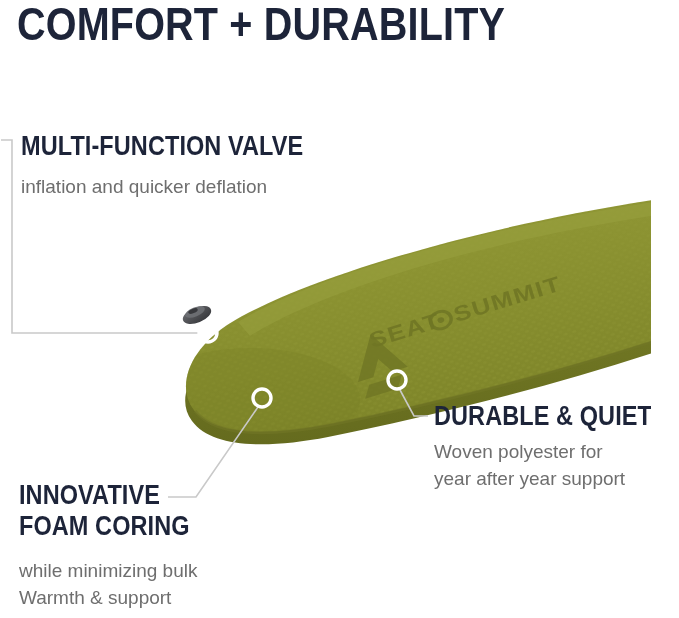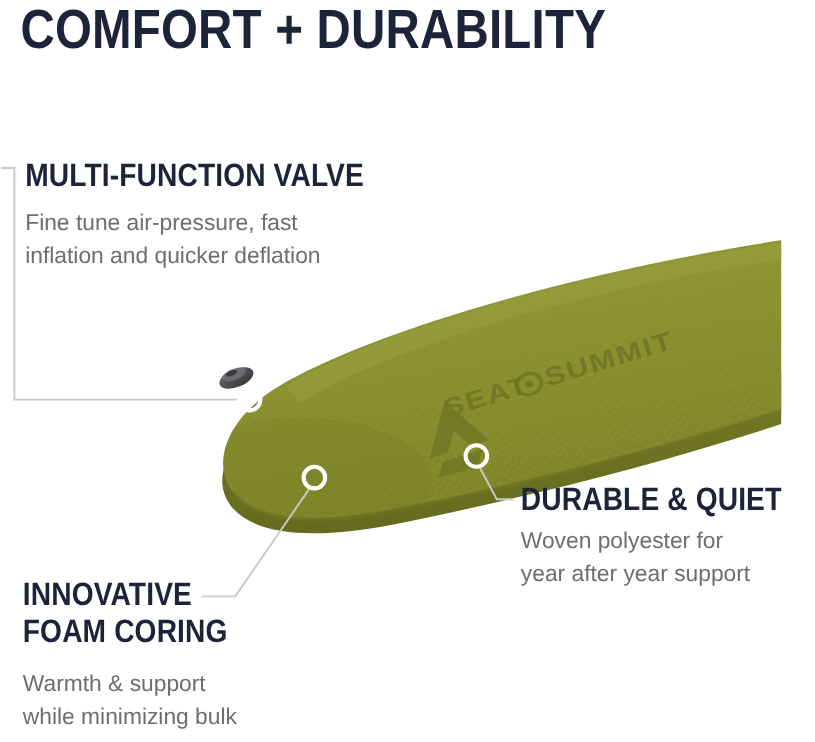--- a/index.html
+++ b/index.html
@@ -175,31 +175,30 @@
 
     <path d="M 258 407 L 196 497 L 168 497" fill="none" stroke="#c9c9c9" stroke-width="1.6"></path>
     <circle cx="262" cy="398" r="9" fill="none" stroke="#ffffff" stroke-width="3.4"></circle>
 
     <path d="M 400 390 L 414 416 L 428 416" fill="none" stroke="#c9c9c9" stroke-width="1.6"></path>
     <circle cx="397" cy="380" r="9" fill="none" stroke="#ffffff" stroke-width="3.4"></circle>
   </svg>
 
   <div class="feat-head" id="valve-head">MULTI-FUNCTION VALVE</div>
   <div class="feat-body" id="valve-body">
-    <div>Fine tune air-pressure, fast</div>
     <div>inflation and quicker deflation</div>
   </div>
 
   <div class="feat-head" id="foam-head">
     <div>INNOVATIVE</div>
     <div>FOAM CORING</div>
   </div>
   <div class="feat-body" id="foam-body">
+    <div>while minimizing bulk</div>
     <div>Warmth &amp; support</div>
-    <div>while minimizing bulk</div>
   </div>
 
   <div class="feat-head" id="dur-head">DURABLE &amp; QUIET</div>
   <div class="feat-body" id="dur-body">
     <div>Woven polyester for</div>
     <div>year after year support</div>
   </div>
 
 </div>
 

